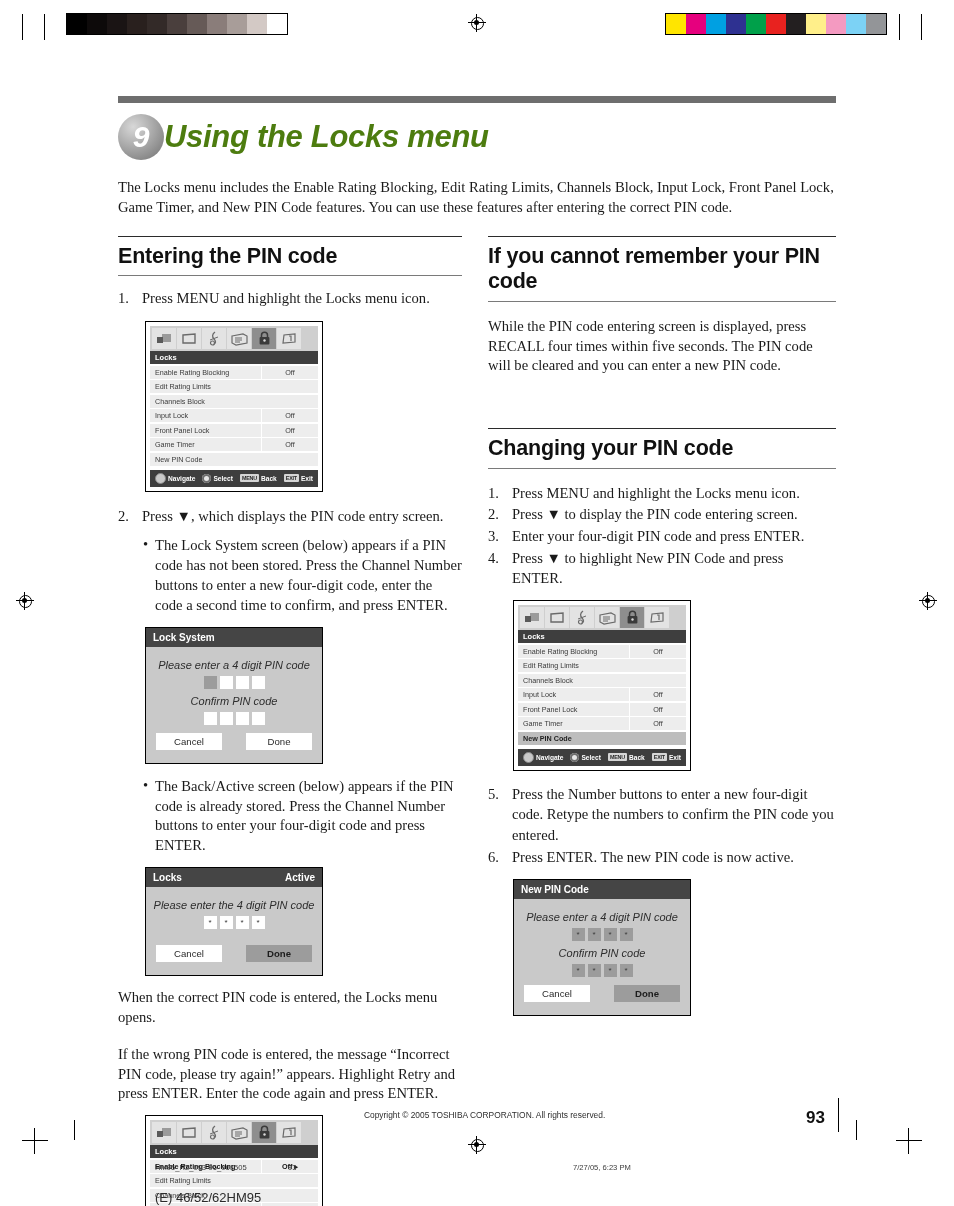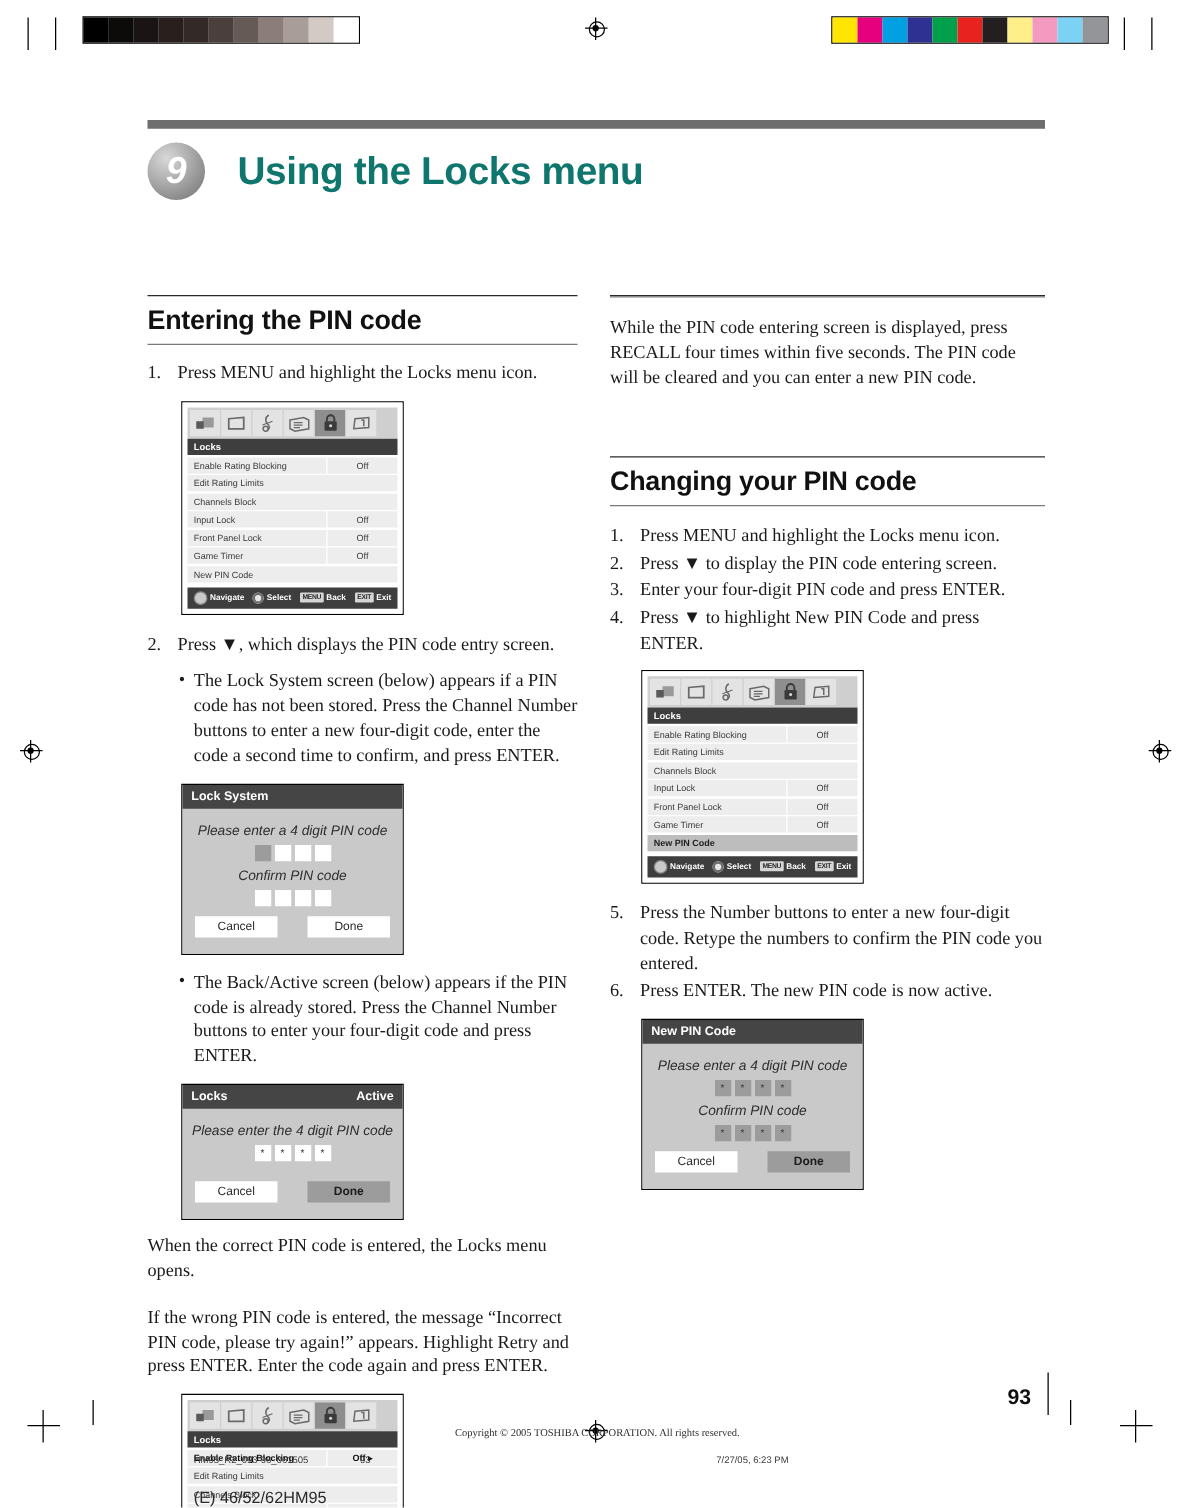--- a/index.html
+++ b/index.html
@@ -21,22 +21,22 @@
   
   .page{position:absolute;left:0;top:0;width:954px;height:1206px;}
 
   .rule-top{position:absolute;left:118px;top:96px;width:718px;height:7px;background:#6e6e6e;}
 
   .chapter{position:absolute;left:118px;top:114px;display:flex;align-items:center;}
   .chap-badge{width:46px;height:46px;border-radius:50%;
       background:radial-gradient(circle at 33% 28%, #d8d8d8 0%, #a9a9a9 45%, #6f6f6f 100%);
       color:#fff;font-family:"Liberation Sans",sans-serif;font-weight:bold;font-style:italic;
       font-size:30px;display:flex;align-items:center;justify-content:center;line-height:1;}
-  .chap-title{margin-left:26px;font-family:"Liberation Sans",sans-serif;font-weight:bold;
-      font-size:31px;color:#0f766e;letter-spacing:-0.3px;}
+  .chap-title{font-family:"Liberation Sans",sans-serif;font-weight:bold;
+      font-style:italic;font-size:31px;color:#4d7c0f;letter-spacing:-0.3px;}
 
   .intro{position:absolute;left:118px;top:178px;width:716px;font-size:14.6px;line-height:1.35;}
 
   .colL{position:absolute;left:118px;top:236px;width:344px;}
   .colR{position:absolute;left:488px;top:236px;width:348px;}
 
   .sec-rule{height:1px;background:#2b2b2b;}
   .sec-rule.thin{background:#7a7a7a;}
   .sec-h{font-family:"Liberation Sans",sans-serif;font-weight:bold;font-size:21.5px;
       color:#111;letter-spacing:-0.2px;line-height:1.18;padding:7px 0 6px;}
@@ -82,22 +82,22 @@
   .pinrow{display:flex;justify-content:center;gap:3px;margin-bottom:6px;}
   .pinbox{width:13px;height:13px;background:#ffffff;}
   .pinbox.fill{background:#9c9c9c;}
   .pinbox.star{background:#ffffff;color:#333;font-size:8px;line-height:13px;}
   .pinbox.starg{background:#9c9c9c;color:#3a3a3a;font-size:8px;line-height:13px;}
   .dlg-btns{display:flex;justify-content:center;gap:24px;margin-top:8px;}
   .dlg-btn{background:#ffffff;color:#2a2a2a;font-size:9.6px;padding:3px 0;width:66px;text-align:center;}
   .dlg-btn.on{background:#9c9c9c;color:#1c1c1c;font-weight:bold;}
 
   
-  .copyright{position:absolute;left:364px;top:1110px;font-family:Liberation Serif, serif;
-      font-size:8.4px;color:#2e2e2e;margin-top:32px;}
+  .copyright{position:absolute;left:364px;top:1110px;font-family:Liberation Sans, sans-serif;
+      font-size:8.4px;color:#2e2e2e;}
   .pageno{position:absolute;left:806px;top:1108px;font-family:"Liberation Sans",sans-serif;
       font-weight:bold;font-size:17px;color:#111;}
   .footline{position:absolute;font-family:Liberation Sans, sans-serif;font-size:7.6px;color:#3a3a3a;}
   .modelline{position:absolute;left:155px;top:1190px;font-family:"Liberation Sans",sans-serif;
       font-size:13px;color:#2b2b2b;}
 </style>
 </head>
 <body>
 
 <div>
@@ -156,20 +156,21 @@
 
 <div class="page">
 
   <div class="rule-top"></div>
 
   <div class="chapter">
     <div class="chap-badge">9</div>
     <div class="chap-title">Using the Locks menu</div>
   </div>
 
+  <div class="intro">The Locks menu includes the Enable Rating Blocking, Edit Rating Limits, Channels Block, Input Lock, Front Panel Lock, Game Timer, and New PIN Code features. You can use these features after entering the correct PIN code.</div>
 
   <div class="colL">
 
     <div class="sec-rule"></div>
     <div class="sec-h">Entering the PIN code</div>
     <div class="sec-rule thin"></div>
 
     <ol class="steps">
       <li>
         <span class="num">1.</span>
@@ -408,20 +409,21 @@
           </div>
 
       </div>
     </div>
 
   </div>
 
   <div class="colR">
 
     <div class="sec-rule"></div>
+    <div class="sec-h">If you cannot remember your PIN code</div>
     <div class="sec-rule thin"></div>
 
     <div class="body-p" style="margin-top:15px;">While the PIN code entering screen is displayed, press RECALL four times within five seconds. The PIN code will be cleared and you can enter a new PIN code.</div>
 
     <div class="sec-rule" style="margin-top:52px;"></div>
     <div class="sec-h">Changing your PIN code</div>
     <div class="sec-rule thin"></div>
 
     <ol class="steps" style="margin-top:14px;">
         <li><span class="num">1.</span><span>Press MENU and highlight the Locks menu icon.</span></li>

